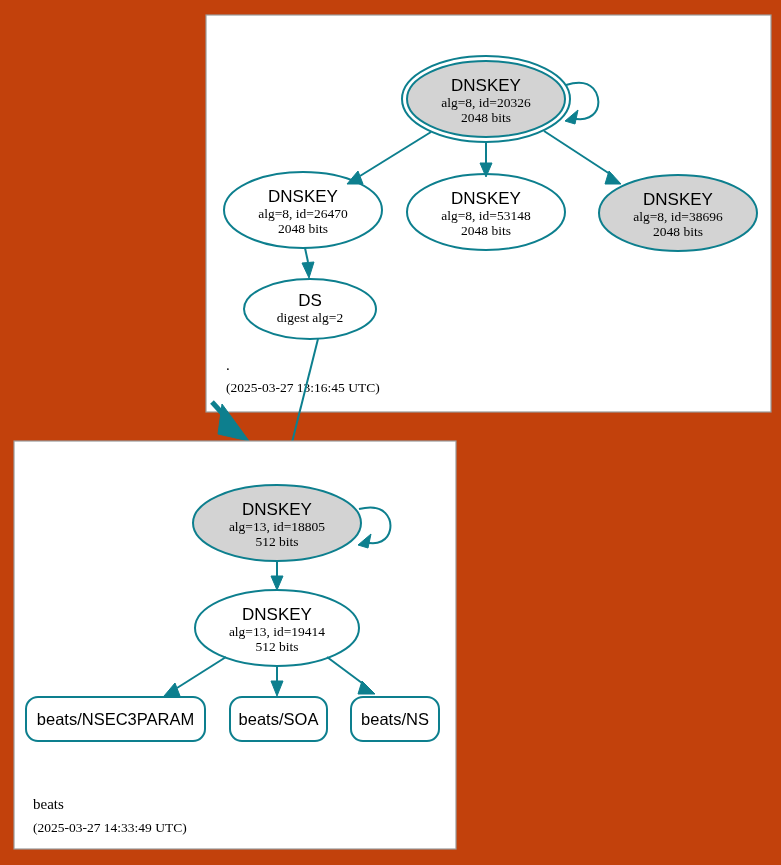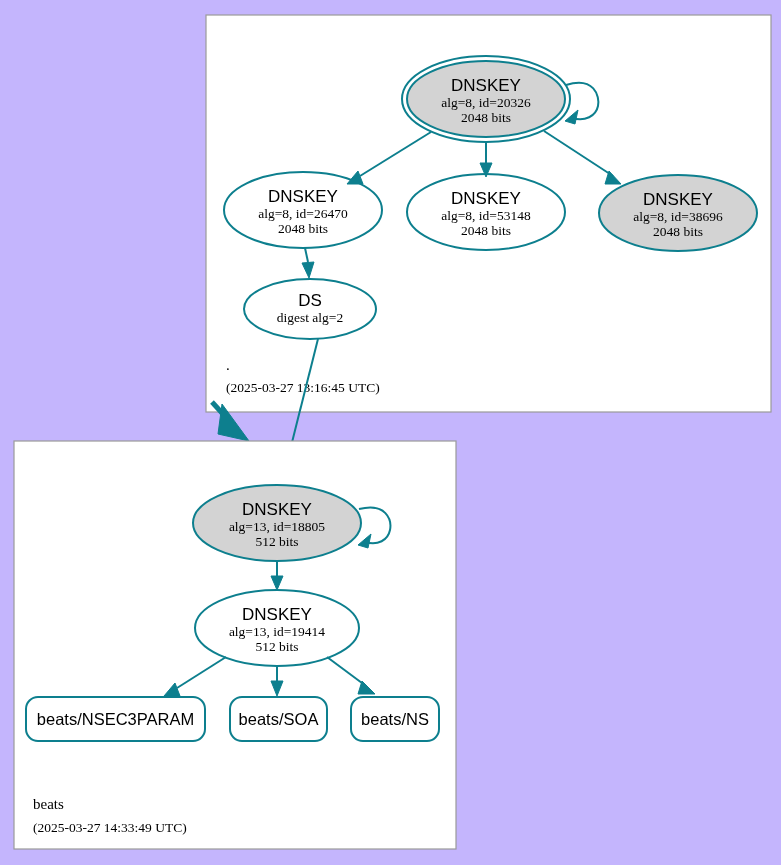--- a/index.html
+++ b/index.html
@@ -7,21 +7,21 @@
     padding: 0;
     background: #ffffff;
   }
   body {
     font-family: "Liberation Sans", sans-serif;
   }
   #canvas {
     position: relative;
     width: 781px;
     height: 865px;
-    background: #c4b5fd;
+    background: #c2410c;
     overflow: hidden;
   }
   svg#graph {
     position: absolute;
     left: 0;
     top: 0;
     width: 781px;
     height: 865px;
   }
   .cluster-box {

